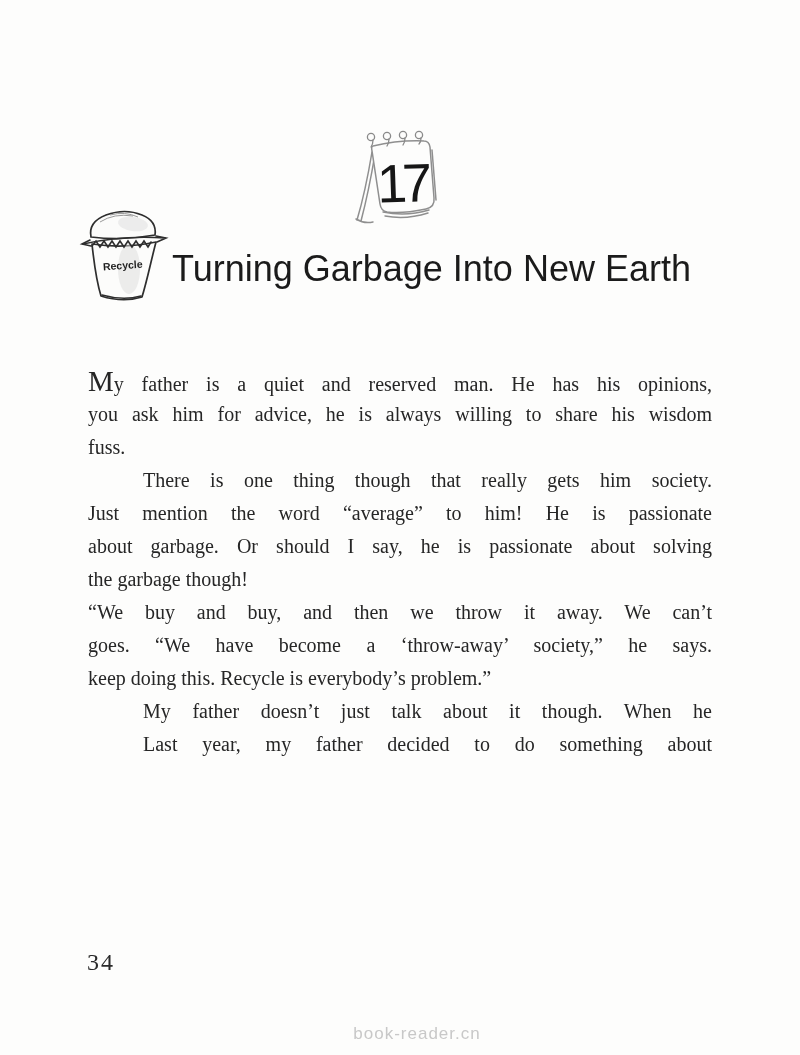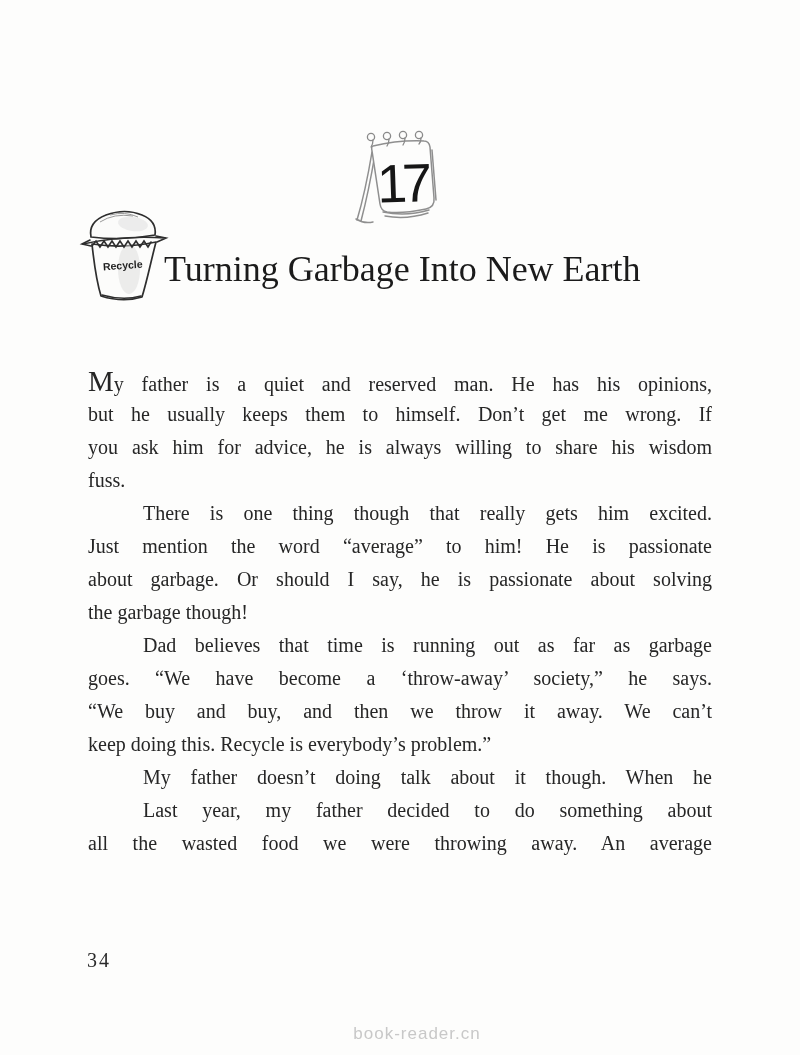--- a/index.html
+++ b/index.html
@@ -17,23 +17,23 @@
   
   .calendar-icon {
     position: absolute; left: 350px; top: 128px;
     width: 95px; height: 100px;
   }
   .bin-icon {
     position: absolute; left: 78px; top: 203px;
     width: 92px; height: 102px;
   }
   .chapter-title {
-    position: absolute; left: 164px; top: 249px;
+    position: absolute; left: 172px; top: 249px;
     margin: 0;
-    font-family: Liberation Serif, serif;
+    font-family: Liberation Sans, sans-serif;
     font-weight: 400;
     font-size: 36px; line-height: 40px;
     letter-spacing: 0px;
     color: #1b1b1b;
     white-space: nowrap;
   }
   svg text {
     font-family: "Liberation Sans", sans-serif;
   }
   
@@ -53,21 +53,21 @@
   .line-left {
     text-align: right;
     text-align-last: left;
   }
   .line-indent { text-indent: 55px; }
   .initial-cap {
     font-size: 29px;
   }
   .page-number {
     position: absolute; left: 87px; top: 949px;
-    font-size: 20px; letter-spacing: 2px;
+    font-size: 24px; letter-spacing: 2px;
     color: #2a2a2a;
     font-family: Liberation Serif, serif;
   }
   .watermark {
     position: absolute; left: 0; right: 0; top: 1024px;
     text-align: center;
     padding-left: 22px;
     font-family: "Liberation Sans", sans-serif;
     font-size: 17px; letter-spacing: 1px;
     color: #c8c8c8;
@@ -123,33 +123,30 @@
 
       <path d="M24,92 Q45,98 63,93"></path>
     </g>
     <text x="45" y="66" text-anchor="middle" font-size="10.5" font-weight="bold" fill="#1f1f1f" transform="rotate(-4 45 66)">Recycle</text>
   </svg>
 
   <h1 class="chapter-title">Turning Garbage Into New Earth</h1>
 
   <div class="body-text">
       <div class="line"><span class="initial-cap">M</span>y father is a quiet and reserved man. He has his opinions,</div>
-      <div class="line">but he usually keeps them to himself. Don’t get me wrong. If</div>
       <div class="line">you ask him for advice, he is always willing to share his wisdom</div>
       <div class="line line-left">fuss.</div>
-      <div class="line line-indent">There is one thing though that really gets him excited.</div>
+      <div class="line line-indent">There is one thing though that really gets him society.</div>
       <div class="line">Just mention the word “average” to him! He is passionate</div>
       <div class="line">about garbage. Or should I say, he is passionate about solving</div>
       <div class="line line-left">the garbage though!</div>
-      <div class="line line-indent">Dad believes that time is running out as far as garbage</div>
+      <div class="line">“We buy and buy, and then we throw it away. We can’t</div>
       <div class="line">goes. “We have become a ‘throw-away’ society,” he says.</div>
-      <div class="line">“We buy and buy, and then we throw it away. We can’t</div>
       <div class="line line-left">keep doing this. Recycle is everybody’s problem.”</div>
-      <div class="line line-indent">My father doesn’t doing talk about it though. When he</div>
+      <div class="line line-indent">My father doesn’t just talk about it though. When he</div>
       <div class="line line-indent">Last year, my father decided to do something about</div>
-      <div class="line">all the wasted food we were throwing away. An average</div>
     </div>
 
   <div class="page-number">34</div>
 
   <div class="watermark">book-reader.cn</div>
 
 </div>
 
 </body></html>

